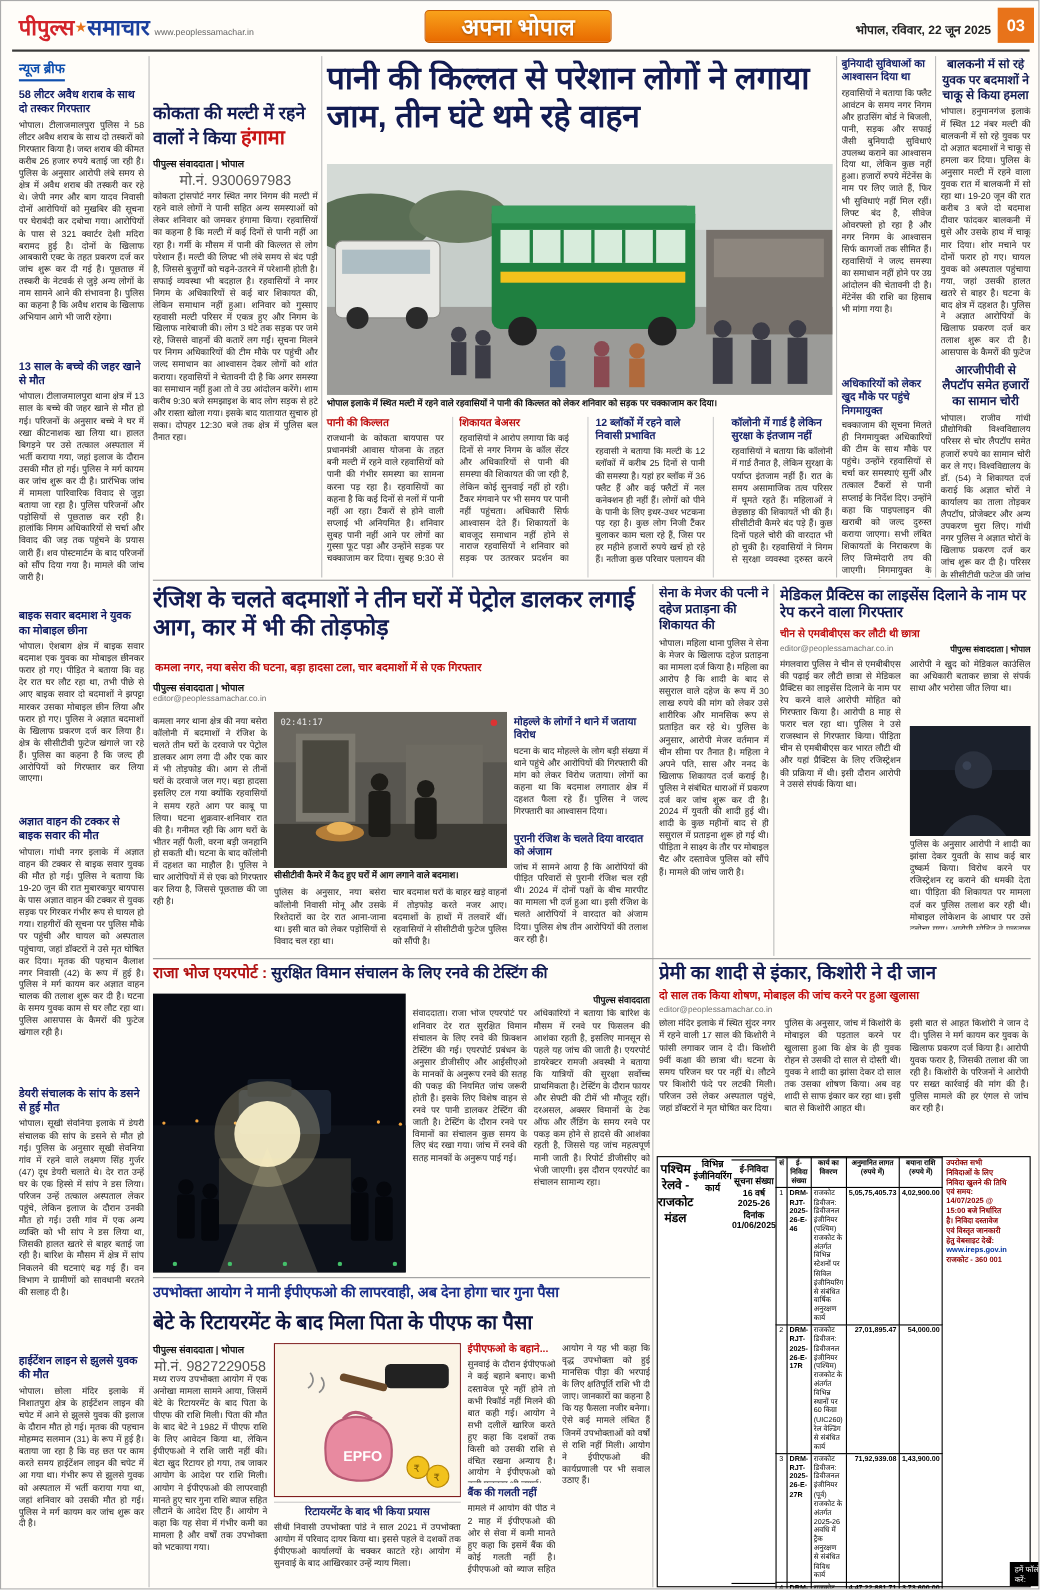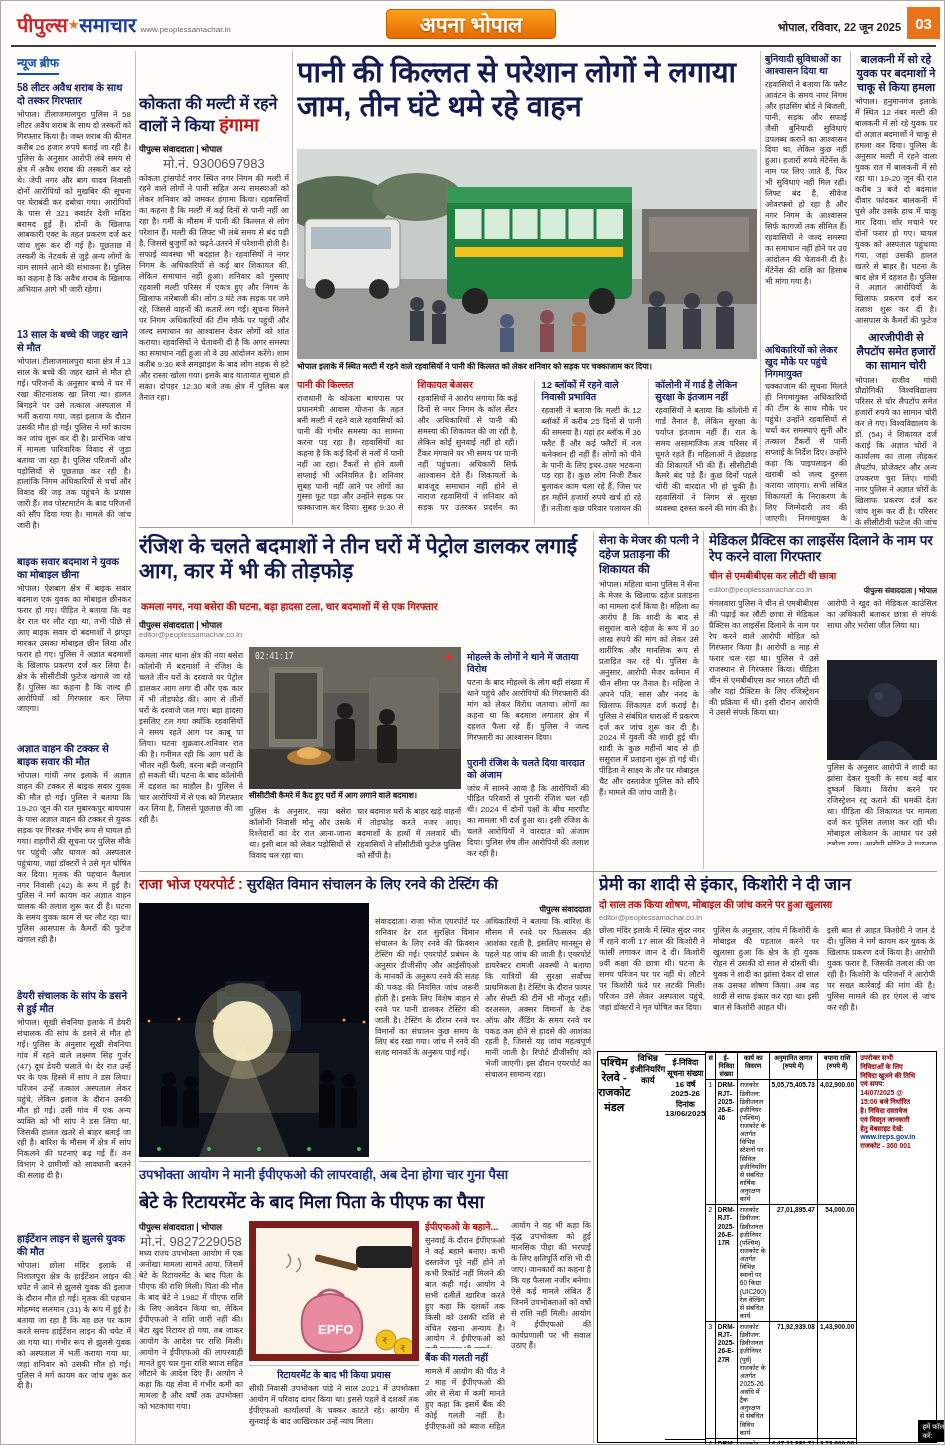--- a/index.html
+++ b/index.html
@@ -167,21 +167,21 @@
       <div class="b8" style="height:118px;">राजधानी के कोकता बायपास पर प्रधानमंत्री आवास योजना के तहत बनी मल्टी में रहने वाले रहवासियों को पानी की गंभीर समस्या का सामना करना पड़ रहा है। रहवासियों का कहना है कि कई दिनों से नलों में पानी नहीं आ रहा। टैंकरों से होने वाली सप्लाई भी अनियमित है। शनिवार सुबह पानी नहीं आने पर लोगों का गुस्सा फूट पड़ा और उन्होंने सड़क पर चक्काजाम कर दिया। सुबह 9:30 से दोपहर 12:30 बजे तक सड़क जाम रही।</div>
     </div>
     <div style="width:110px;border-left:1px solid #ccc;padding-left:6px;">
       <div class="sub-h red">शिकायत बेअसर</div>
       <div class="b8" style="height:118px;">रहवासियों ने आरोप लगाया कि कई दिनों से नगर निगम के कॉल सेंटर और अधिकारियों से पानी की समस्या की शिकायत की जा रही है, लेकिन कोई सुनवाई नहीं हो रही। टैंकर मंगवाने पर भी समय पर पानी नहीं पहुंचता। अधिकारी सिर्फ आश्वासन देते हैं। शिकायतों के बावजूद समाधान नहीं होने से नाराज रहवासियों ने शनिवार को सड़क पर उतरकर प्रदर्शन का फैसला किया। इसके बाद यह चक्काजाम हुआ।</div>
     </div>
     <div style="width:110px;border-left:1px solid #ccc;padding-left:6px;margin-left:10px;">
       <div class="sub-h">12 ब्लॉकों में रहने वाले निवासी प्रभावित</div>
       <div class="b8" style="height:106px;">रहवासी ने बताया कि मल्टी के 12 ब्लॉकों में करीब 25 दिनों से पानी की समस्या है। यहां हर ब्लॉक में 36 फ्लैट हैं और कई फ्लैटों में नल कनेक्शन ही नहीं हैं। लोगों को पीने के पानी के लिए इधर-उधर भटकना पड़ रहा है। कुछ लोग निजी टैंकर बुलाकर काम चला रहे हैं, जिस पर हर महीने हजारों रुपये खर्च हो रहे हैं। नतीजा कुछ परिवार पलायन की तैयारी में हैं।</div>
     </div>
-    <div style="width:112px;border-left:1px solid #ccc;padding-left:6px;">
+    <div style="width:112px;border-left:1px solid #ccc;padding-left:16px;">
       <div class="sub-h">कॉलोनी में गार्ड है लेकिन सुरक्षा के इंतजाम नहीं</div>
       <div class="b8" style="height:106px;">रहवासियों ने बताया कि कॉलोनी में गार्ड तैनात है, लेकिन सुरक्षा के पर्याप्त इंतजाम नहीं हैं। रात के समय असामाजिक तत्व परिसर में घूमते रहते हैं। महिलाओं ने छेड़छाड़ की शिकायतें भी की हैं। सीसीटीवी कैमरे बंद पड़े हैं। कुछ दिनों पहले चोरी की वारदात भी हो चुकी है। रहवासियों ने निगम से सुरक्षा व्यवस्था दुरुस्त करने की मांग की है। शिकायत के बाद भी सुधार नहीं हुआ है।</div>
     </div>
   </div>
 
   <div class="abs" style="left:764px;top:52px;width:82px;height:472px;overflow:hidden;">
     <div class="sub-h">बुनियादी सुविधाओं का आश्वासन दिया था</div>
     <div class="b8" style="height:258px;">रहवासियों ने बताया कि फ्लैट आवंटन के समय नगर निगम और हाउसिंग बोर्ड ने बिजली, पानी, सड़क और सफाई जैसी बुनियादी सुविधाएं उपलब्ध कराने का आश्वासन दिया था, लेकिन कुछ नहीं हुआ। हजारों रुपये मेंटेनेंस के नाम पर लिए जाते हैं, फिर भी सुविधाएं नहीं मिल रहीं। लिफ्ट बंद है, सीवेज ओवरफ्लो हो रहा है और नगर निगम के आश्वासन सिर्फ कागजों तक सीमित हैं। रहवासियों ने जल्द समस्या का समाधान नहीं होने पर उग्र आंदोलन की चेतावनी दी है। मेंटेनेंस की राशि का हिसाब भी मांगा गया है।</div>
     <div class="sub-h" style="margin-top:6px;">अधिकारियों को लेकर खुद मौके पर पहुंचे निगमायुक्त</div>
     <div class="b8" style="height:156px;">चक्काजाम की सूचना मिलते ही निगमायुक्त अधिकारियों की टीम के साथ मौके पर पहुंचे। उन्होंने रहवासियों से चर्चा कर समस्याएं सुनीं और तत्काल टैंकरों से पानी सप्लाई के निर्देश दिए। उन्होंने कहा कि पाइपलाइन की खराबी को जल्द दुरुस्त कराया जाएगा। सभी लंबित शिकायतों के निराकरण के लिए जिम्मेदारी तय की जाएगी। निगमायुक्त के आश्वासन के बाद रहवासी शांत हुए और जाम खोला गया। इस दौरान यातायात व्यवस्था बहाल करने में पुलिस को मशक्कत करनी पड़ी।</div>
@@ -300,33 +300,33 @@
           <circle cx="220" cy="246" r="2"></circle>
         </g>
     </svg>
   </div>
   <div class="abs byline" style="left:484px;top:902px;width:106px;text-align:right;font-size:8px;">पीपुल्स संवाददाता</div>
   <div class="abs b8" style="left:374px;top:916px;width:104px;height:240px;">संवाददाता। राजा भोज एयरपोर्ट पर शनिवार देर रात सुरक्षित विमान संचालन के लिए रनवे की फ्रिक्शन टेस्टिंग की गई। एयरपोर्ट प्रबंधन के अनुसार डीजीसीए और आईसीएओ के मानकों के अनुरूप रनवे की सतह की पकड़ की नियमित जांच जरूरी होती है। इसके लिए विशेष वाहन से रनवे पर पानी डालकर टेस्टिंग की जाती है। टेस्टिंग के दौरान रनवे पर विमानों का संचालन कुछ समय के लिए बंद रखा गया। जांच में रनवे की सतह मानकों के अनुरूप पाई गई।</div>
   <div class="abs b8" style="left:484px;top:916px;width:106px;height:240px;">अधिकारियों ने बताया कि बारिश के मौसम में रनवे पर फिसलन की आशंका रहती है, इसलिए मानसून से पहले यह जांच की जाती है। एयरपोर्ट डायरेक्टर रामजी अवस्थी ने बताया कि यात्रियों की सुरक्षा सर्वोच्च प्राथमिकता है। टेस्टिंग के दौरान फायर और सेफ्टी की टीमें भी मौजूद रहीं। दरअसल, अक्सर विमानों के टेक ऑफ और लैंडिंग के समय रनवे पर पकड़ कम होने से हादसे की आशंका रहती है, जिससे यह जांच महत्वपूर्ण मानी जाती है। रिपोर्ट डीजीसीए को भेजी जाएगी। इस दौरान एयरपोर्ट का संचालन सामान्य रहा।</div>
 
   <div class="abs" style="left:598px;top:874px;width:338px;height:172px;overflow:hidden;">
     <div style="font-size:17px;font-weight:bold;color:#121b52;line-height:1.2;">प्रेमी का शादी से इंकार, किशोरी ने दी जान</div>
-    <div class="red-strap" style="margin-top:2px;font-family:Liberation Serif, serif;">दो साल तक किया शोषण, मोबाइल की जांच करने पर हुआ खुलासा</div>
+    <div class="red-strap" style="margin-top:2px;">दो साल तक किया शोषण, मोबाइल की जांच करने पर हुआ खुलासा</div>
     <div class="email" style="margin:2px 0 4px;">editor@peoplessamachar.co.in</div>
     <div style="display:flex;gap:8px;">
       <div class="b8" style="width:106px;height:112px;">छोला मंदिर इलाके में स्थित सुंदर नगर में रहने वाली 17 साल की किशोरी ने फांसी लगाकर जान दे दी। किशोरी 9वीं कक्षा की छात्रा थी। घटना के समय परिजन घर पर नहीं थे। लौटने पर किशोरी फंदे पर लटकी मिली। परिजन उसे लेकर अस्पताल पहुंचे, जहां डॉक्टरों ने मृत घोषित कर दिया।</div>
       <div class="b8" style="width:106px;height:112px;">पुलिस के अनुसार, जांच में किशोरी के मोबाइल की पड़ताल करने पर खुलासा हुआ कि क्षेत्र के ही युवक रोहन से उसकी दो साल से दोस्ती थी। युवक ने शादी का झांसा देकर दो साल तक उसका शोषण किया। अब वह शादी से साफ इंकार कर रहा था। इसी बात से किशोरी आहत थी।</div>
       <div class="b8" style="width:108px;height:112px;">इसी बात से आहत किशोरी ने जान दे दी। पुलिस ने मर्ग कायम कर युवक के खिलाफ प्रकरण दर्ज किया है। आरोपी युवक फरार है, जिसकी तलाश की जा रही है। किशोरी के परिजनों ने आरोपी पर सख्त कार्रवाई की मांग की है। पुलिस मामले की हर एंगल से जांच कर रही है।</div>
     </div>
   </div>
 
   <div class="abs ad" style="left:596px;top:1050px;width:340px;height:392px;">
     <div style="text-align:center;font-weight:bold;font-size:11px;padding:2px 0 0;">पश्चिम रेलवे - राजकोट मंडल</div>
     <div style="text-align:center;font-weight:bold;font-size:8.5px;">विभिन्न इंजीनियरिंग कार्य</div>
-    <div style="text-align:center;font-weight:bold;font-size:8px;border-top:1px solid #000;border-bottom:1px solid #000;margin:2px 0;padding:1px 0;">ई-निविदा सूचना संख्या 16 वर्ष 2025-26 दिनांक 13/06/2025</div>
+    <div style="text-align:center;font-weight:bold;font-size:8px;border-top:1px solid #000;border-bottom:1px solid #000;margin:2px 0;padding:1px 0;">ई-निविदा सूचना संख्या 16 वर्ष 2025-26 दिनांक 01/06/2025</div>
     <table>
       <thead>
         <tr>
           <th style="width:12px;">सं</th>
           <th style="width:52px;">ई-निविदा संख्या</th>
           <th>कार्य का विवरण</th>
           <th style="width:54px;">अनुमानित लागत (रुपये में)</th>
           <th style="width:46px;">बयाना राशि (रुपये में)</th>
         </tr>
       </thead>
@@ -406,21 +406,21 @@
   </div>
 
   <div class="abs" style="left:138px;top:1164px;width:452px;height:22px;overflow:hidden;font-size:13px;font-weight:bold;color:#1b2f8a;">उपभोक्ता आयोग ने मानी ईपीएफओ की लापरवाही, अब देना होगा चार गुना पैसा</div>
   <div class="abs" style="left:138px;top:1188px;width:452px;height:26px;overflow:hidden;font-size:18px;font-weight:bold;color:#0d1440;">बेटे के रिटायरमेंट के बाद मिला पिता के पीएफ का पैसा</div>
   <div class="abs" style="left:138px;top:1220px;width:104px;height:26px;">
     <div class="byline">पीपुल्स संवाददाता | भोपाल</div>
     <div class="phone">मो.नं. 9827229058</div>
   </div>
   <div class="abs b8" style="left:138px;top:1248px;width:104px;height:194px;">मध्य राज्य उपभोक्ता आयोग में एक अनोखा मामला सामने आया, जिसमें बेटे के रिटायरमेंट के बाद पिता के पीएफ की राशि मिली। पिता की मौत के बाद बेटे ने 1982 में पीएफ राशि के लिए आवेदन किया था, लेकिन ईपीएफओ ने राशि जारी नहीं की। बेटा खुद रिटायर हो गया, तब जाकर आयोग के आदेश पर राशि मिली। आयोग ने ईपीएफओ की लापरवाही मानते हुए चार गुना राशि ब्याज सहित लौटाने के आदेश दिए हैं। आयोग ने कहा कि यह सेवा में गंभीर कमी का मामला है और वर्षों तक उपभोक्ता को भटकाया गया।</div>
 
-  <div class="abs" style="left:248px;top:1220px;width:170px;height:140px;overflow:hidden;border:7px solid #7f1d1d;">
+  <div class="abs" style="left:248px;top:1220px;width:170px;height:140px;overflow:hidden;border:1px solid #7f1d1d;">
     <svg width="168" height="138" viewBox="0 0 168 138" xmlns="http://www.w3.org/2000/svg">
       <rect width="168" height="138" fill="#fbf4e6"></rect>
       <rect x="100" y="18" width="58" height="22" rx="5" fill="#222"></rect>
       <rect x="60" y="26" width="44" height="7" rx="3" fill="#6b4a2a" transform="rotate(14 60 26)"></rect>
       <path d="M58 70 q-14 8 -12 30 q0 22 28 24 q30 2 32 -22 q2 -24 -16 -32 q-16 -8 -32 0 Z" fill="#e88aa0" stroke="#b85a74" stroke-width="2"></path>
       <path d="M62 68 q10 -12 26 0" fill="none" stroke="#b85a74" stroke-width="3"></path>
       <text x="62" y="106" font-size="13" font-weight="bold" fill="#fff">EPFO</text>
       <circle cx="130" cy="112" r="10" fill="#f2c21c" stroke="#b8890a"></circle>
       <circle cx="148" cy="120" r="10" fill="#f2c21c" stroke="#b8890a"></circle>
       <text x="126" y="116" font-size="9" fill="#7a5a05">₹</text>

